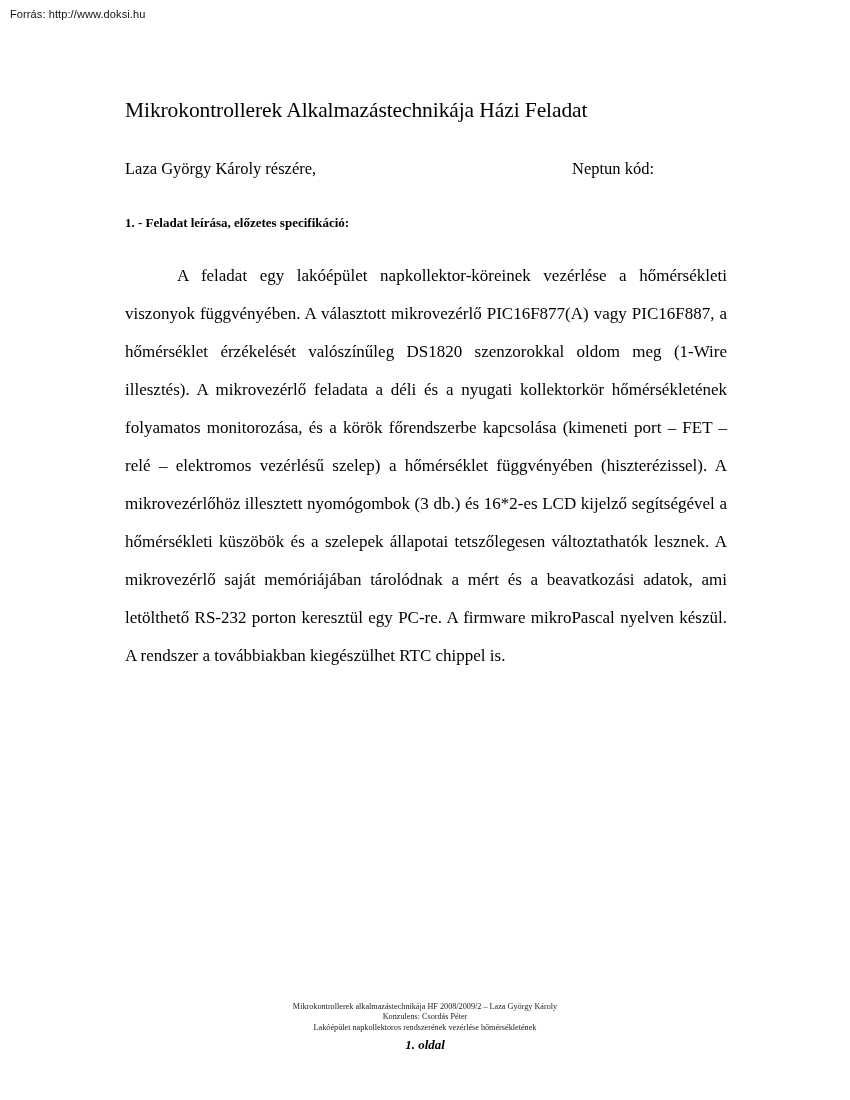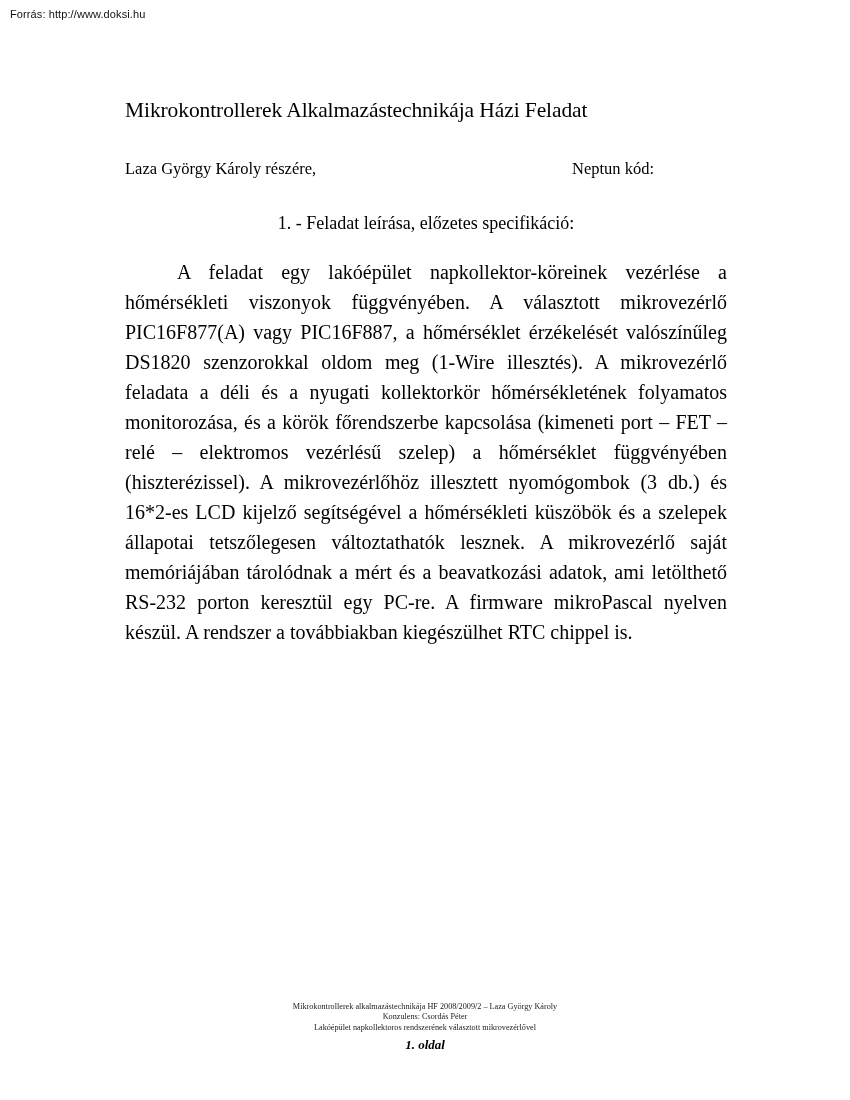--- a/index.html
+++ b/index.html
@@ -66,30 +66,30 @@
     font-weight: normal;
   }
   .meta-right {
     position: absolute;
     left: 447px;
     top: 0;
     white-space: nowrap;
   }
 
   .section-heading {
-    font-size: 18px;
-    font-weight: normal;
-    text-align: center;
+    font-size: 13px;
+    font-weight: bold;
+    text-align: left;
     line-height: 24px;
     margin: 31px 0 22px 0;
   }
 
   .body-par {
-    font-size: 20px;
-    line-height: 30px;
+    font-size: 17px;
+    line-height: 38px;
     text-align: justify;
     text-justify: inter-word;
     text-indent: 52px;
     margin: 0;
     hyphens: none;
   }
 
   
   .footer {
     position: absolute;
@@ -131,17 +131,17 @@
 
     <h2 class="section-heading">1. - Feladat leírása, előzetes specifikáció:</h2>
 
     <p class="body-par">A feladat egy lakóépület napkollektor-köreinek vezérlése a hőmérsékleti viszonyok függvényében. A választott mikrovezérlő PIC16F877(A) vagy PIC16F887, a hőmérséklet érzékelését valószínűleg DS1820 szenzorokkal oldom meg (1-Wire illesztés). A mikrovezérlő feladata a déli és a nyugati kollektorkör hőmérsékletének folyamatos monitorozása, és a körök főrendszerbe kapcsolása (kimeneti port – FET – relé – elektromos vezérlésű szelep) a hőmérséklet függvényében (hiszterézissel). A mikrovezérlőhöz illesztett nyomógombok (3 db.) és 16*2-es LCD kijelző segítségével a hőmérsékleti küszöbök és a szelepek állapotai tetszőlegesen változtathatók lesznek. A mikrovezérlő saját memóriájában tárolódnak a mért és a beavatkozási adatok, ami letölthető RS-232 porton keresztül egy PC-re. A firmware mikroPascal nyelven készül. A rendszer a továbbiakban kiegészülhet RTC chippel is.</p>
 
   </div>
 
   <div class="footer">
     <div class="footer-line">Mikrokontrollerek alkalmazástechnikája HF 2008/2009/2 – Laza György Károly</div>
     <div class="footer-line">Konzulens: Csordás Péter</div>
-    <div class="footer-line">Lakóépület napkollektoros rendszerének választott mikrovezérlővel</div>
+    <div class="footer-line">Lakóépület napkollektoros rendszerének vezérlése hőmérsékletének</div>
     <div class="footer-page">1. oldal</div>
   </div>
 
 </div>
 
 </body></html>

